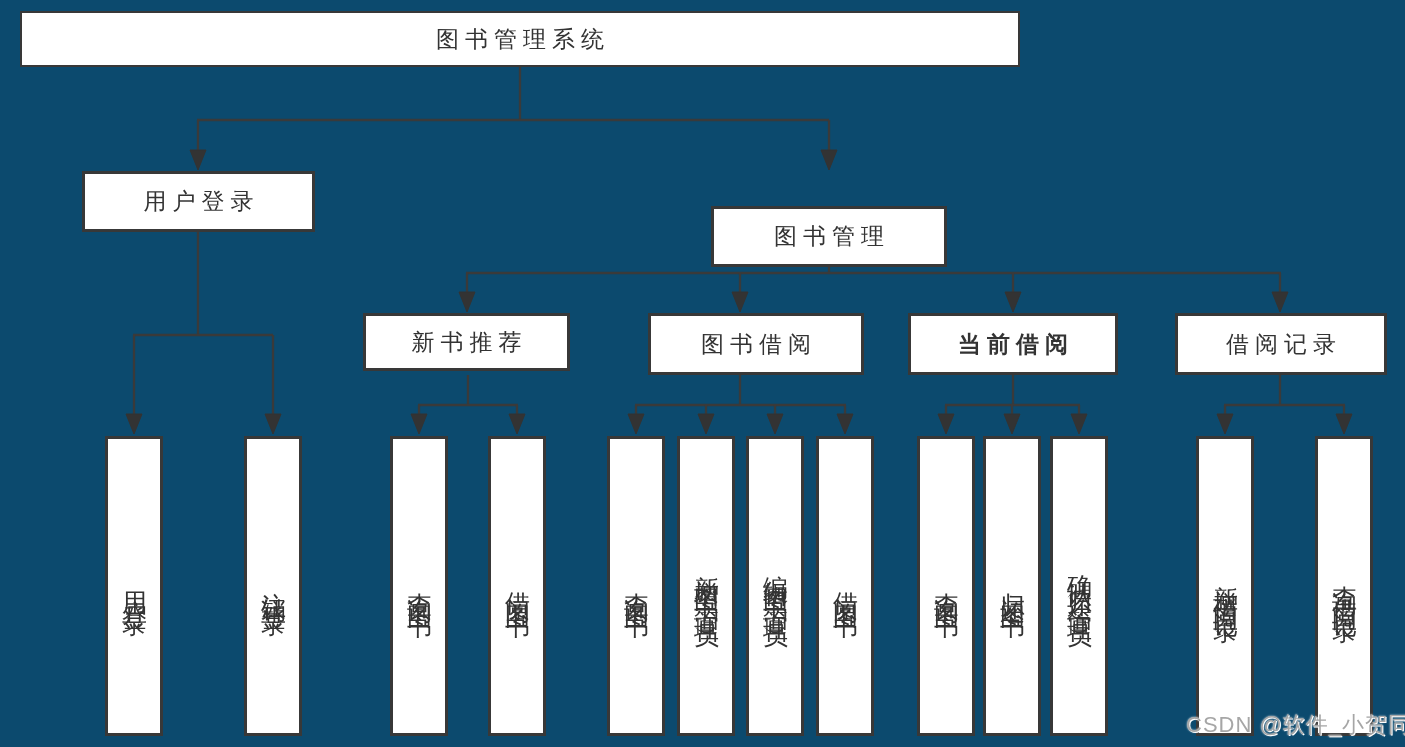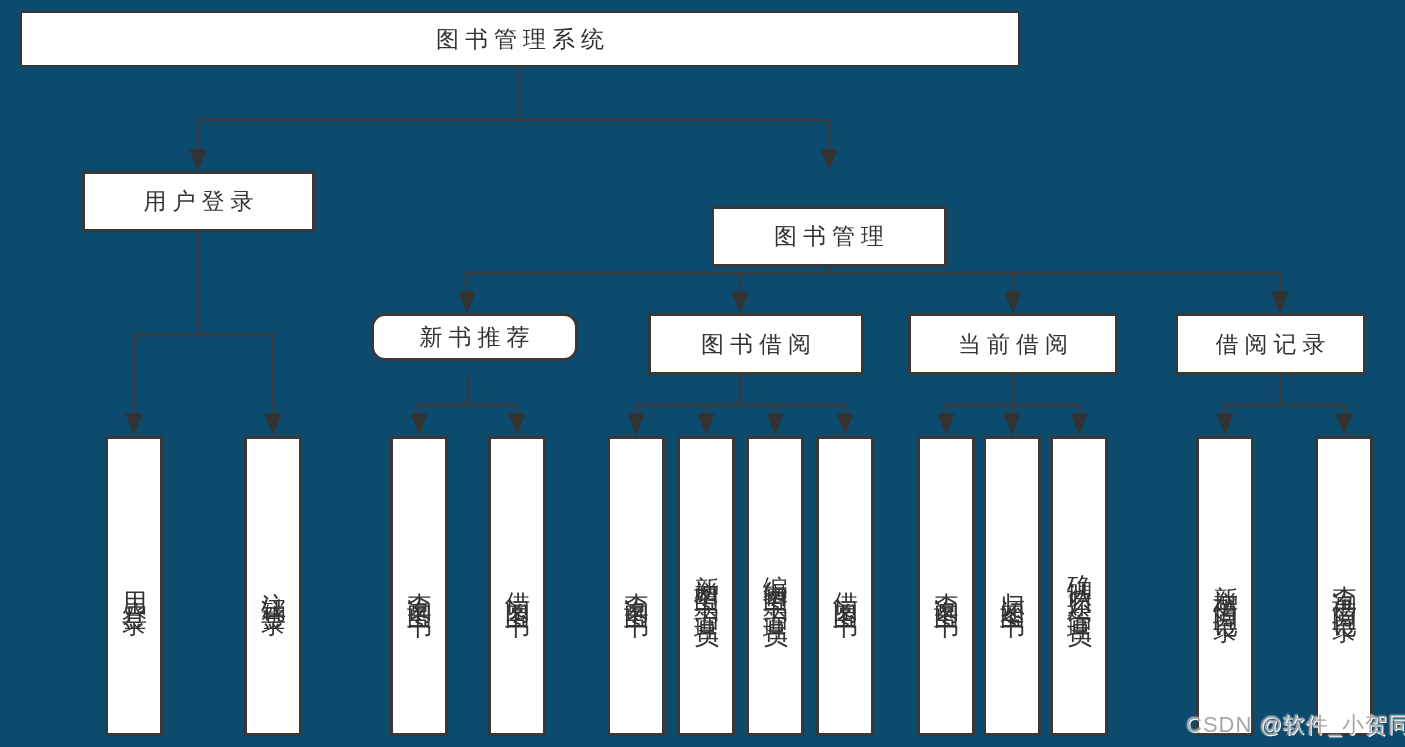--- a/index.html
+++ b/index.html
@@ -107,24 +107,24 @@
       <line x1="1344" y1="405" x2="1344" y2="417"></line>
       <polygon points="1336,414 1352,414 1344,434"></polygon>
     </g>
   </svg>
 
   <div class="node hbox root-box" style="left:20px;top:11px;width:1000px;height:56px;">图书管理系统</div>
 
   <div class="node hbox" style="left:82px;top:171px;width:233px;height:61px;">用户登录</div>
   <div class="node hbox" style="left:711px;top:171px;width:236px;height:61px;margin-top:35px;">图书管理</div>
 
-  <div class="node hbox" style="left:371px;top:313px;width:207px;height:48px;border-radius:14px;">新书推荐</div>
+  <div class="node hbox" style="left:363px;top:313px;width:207px;height:58px;">新书推荐</div>
   <div class="node hbox" style="left:632px;top:313px;width:216px;height:62px;margin-left:16px;">图书借阅</div>
-  <div class="node hbox" style="left:908px;top:313px;width:210px;height:62px;">当前借阅</div>
-  <div class="node hbox" style="left:1175px;top:313px;width:191px;height:62px;">借阅记录</div>
+  <div class="node hbox" style="left:908px;top:313px;width:210px;height:62px;font-weight:bold;">当前借阅</div>
+  <div class="node hbox" style="left:1175px;top:313px;width:212px;height:62px;">借阅记录</div>
 
   <div class="node vbox" style="left:105px;top:436px;">用户登录</div>
   <div class="node vbox" style="left:244px;top:436px;">注销登录</div>
 
   <div class="node vbox" style="left:390px;top:436px;">查询图书</div>
   <div class="node vbox" style="left:488px;top:436px;">借阅图书</div>
 
   <div class="node vbox" style="left:607px;top:436px;">查询图书</div>
   <div class="node vbox" style="left:677px;top:436px;">新增图书（管理员）</div>
   <div class="node vbox" style="left:746px;top:436px;">编辑图书（管理员）</div>

